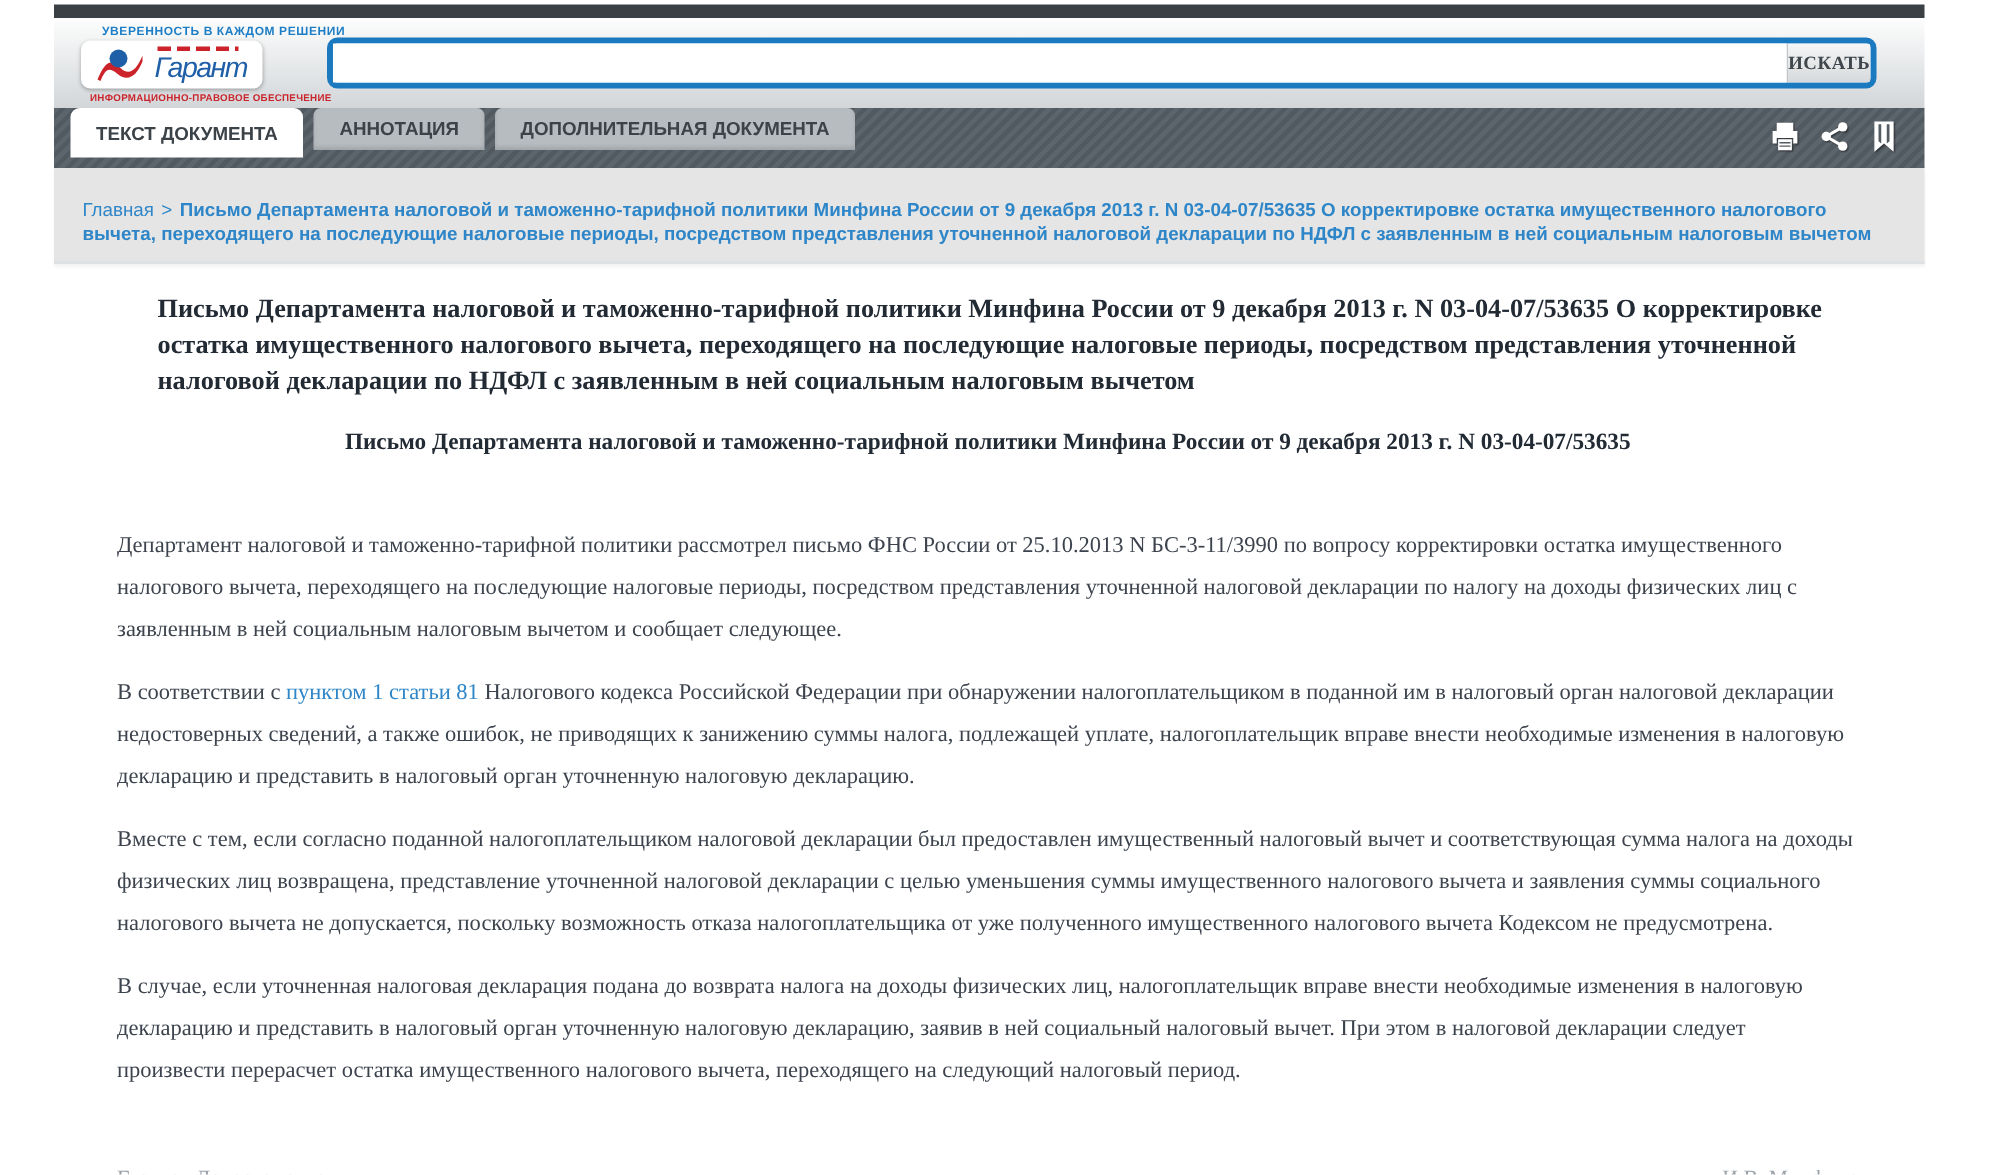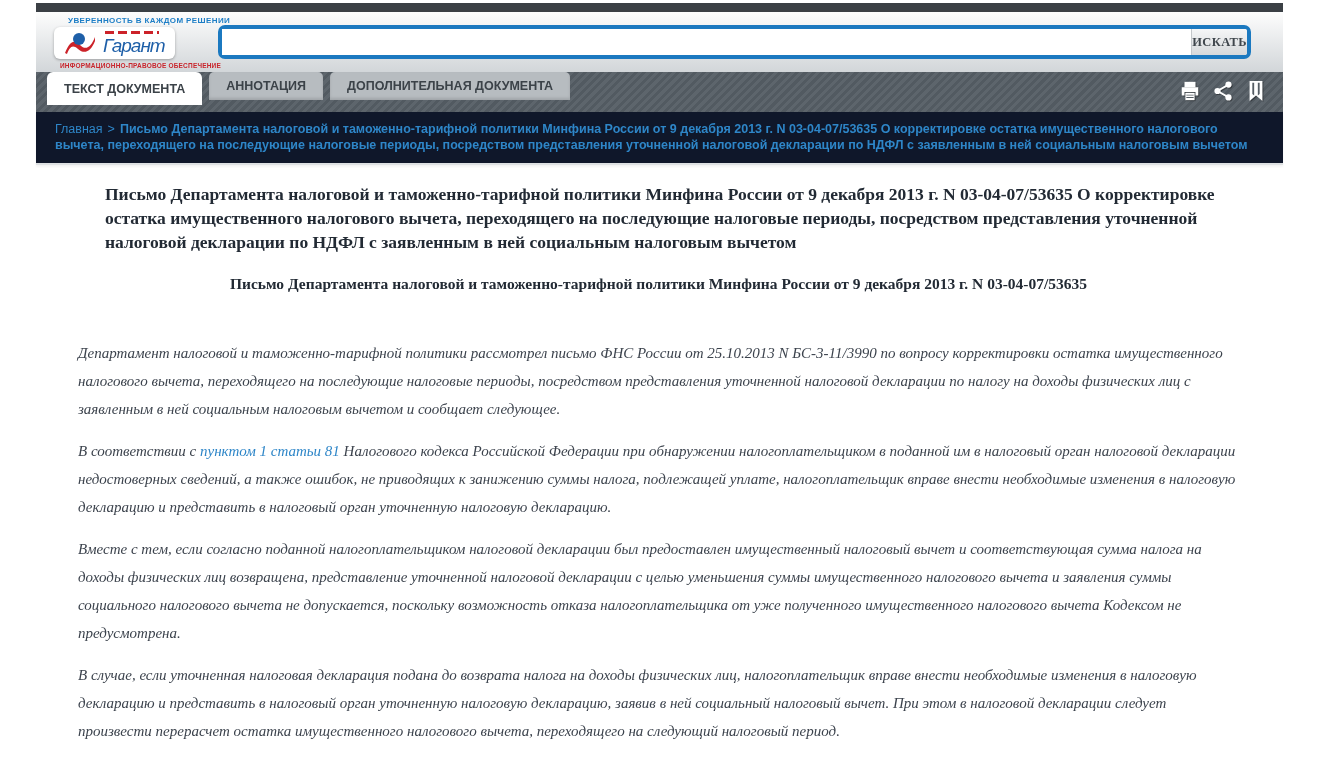--- a/index.html
+++ b/index.html
@@ -37,35 +37,35 @@
   .tab { display: flex; align-items: center; padding: 0 17px; margin-right: 7px; cursor: pointer;
          font-size: 12.5px; font-weight: bold; color: #3b4248; white-space: nowrap; }
   .tab.active { background: #fff; height: 33px; border-radius: 6px 6px 0 0; }
   .tab.inactive { background: #b7bcc0; height: 28px; margin-bottom: 16px; border-radius: 5px 5px 0 0;
                   box-shadow: inset 0 -2px 3px rgba(0,0,0,.12); }
   .tab-icons { position: absolute; right: 16px; top: 8px; display: flex; gap: 11px; }
   .tab-icons .ticon { width: 22px; height: 22px; cursor: pointer;
                       filter: drop-shadow(1px 1px 0 rgba(0,0,0,.35)); }
 
   
-  .breadcrumb { background: #0f172a; padding: 9px 19px 10px; line-height: 16px;
+  .breadcrumb { background: #e5e5e5; padding: 20px 19px 10px; line-height: 16px;
                 font-size: 12.5px; color: #2e86c8; border-bottom: 2px solid #dee1e3;
                 box-shadow: 0 2px 2px rgba(0,0,0,.05); }
   .crumb-home { color: #2e86c8; text-decoration: none; font-weight: normal; cursor: pointer; }
   .crumb-sep { margin: 0 5px; font-weight: normal; }
   .crumb-current { font-weight: bold; }
 
   
   .doc { padding: 17px 44px 0 42px; font-family: "Liberation Serif", serif; }
   .doc-title { margin-left: 27px; max-width: 1140px; font-size: 17.5px; font-weight: bold;
                line-height: 24px; color: #222a34; }
   .doc-subtitle { margin-top: 21px; text-align: center; font-size: 15.5px; font-weight: bold;
                   color: #222a34; }
   .doc-paras { margin-top: 46px; }
-  .doc-paras p { font-size: 15px; line-height: 28px; color: #3c434d; margin: 0 0 14px; font-style: italic; }
+  .doc-paras p { font-size: 15px; line-height: 28px; color: #3c434d; margin: 0 0 14px; }
   .doc-link { color: #2e86c8; text-decoration: none; cursor: pointer; margin-top: 12px; }
   .signature { display: flex; justify-content: space-between; margin-top: 50px; padding-bottom: 22px;
                color: #9aa1a8; font-size: 14.5px; font-family: "Liberation Serif", serif; }
 </style>
 </head>
 <body>
 
 <div class="page">
 
   <div class="topbar"></div>

